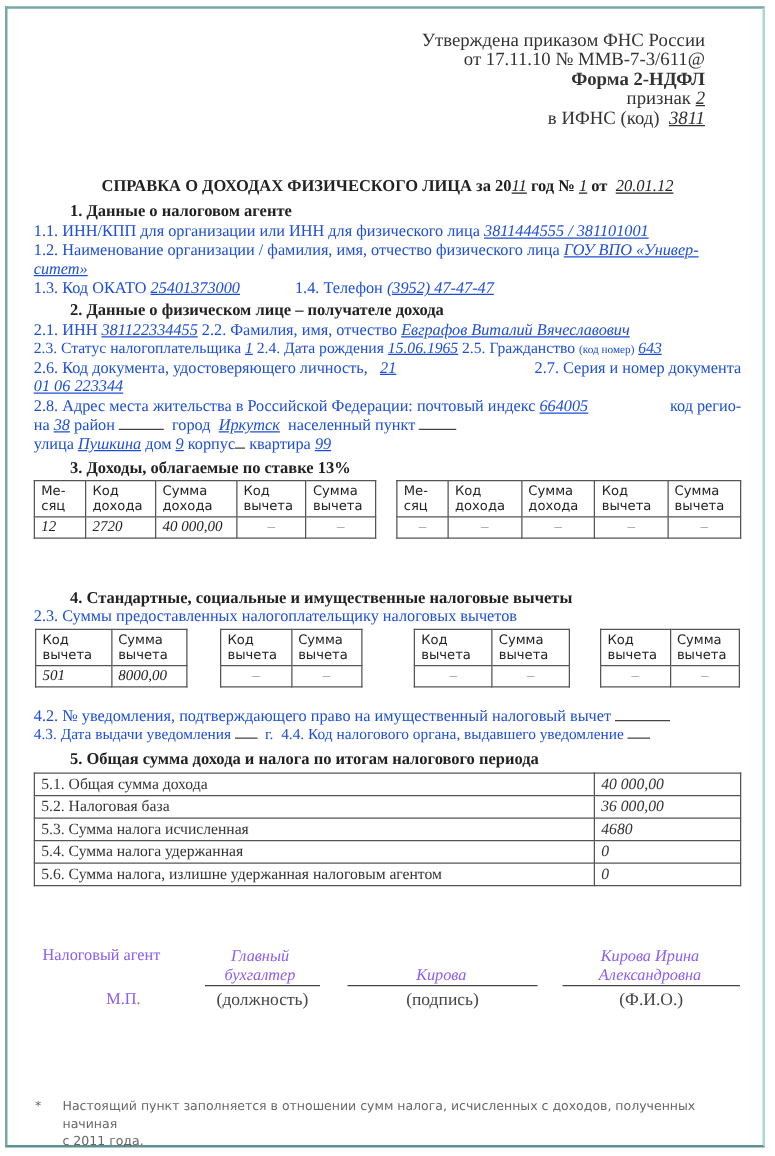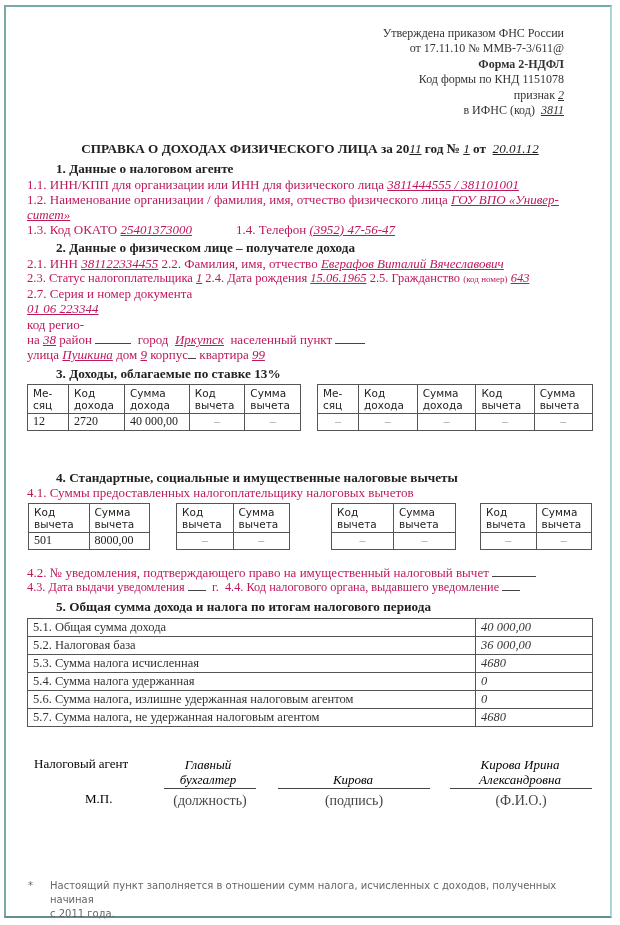--- a/index.html
+++ b/index.html
@@ -1,72 +1,73 @@
 <!DOCTYPE html>
 <html><head>
 <meta charset="utf-8">
 <style>
   html, body { margin:0; padding:0; background:#ffffff; }
   body { width:620px; height:925px; position:relative; overflow:hidden;
          font-family:"DejaVu Serif","Liberation Serif",serif; color:#2a2a2a; }
   .page { position:absolute; left:4px; top:5px; width:608px; height:913px;
           border:2px solid #7aa8a8; border-bottom-color:#5f9090; border-right-color:#a9d6d6; box-sizing:border-box; background:#fff; }
   .u { text-decoration:underline; font-style:italic; }
-  .hdr { position:absolute; right:56px; top:26px; text-align:right; font-family:"Liberation Serif",serif; font-size:12px; line-height:15.4px; color:#333; }
+  .hdr { position:absolute; right:56px; top:26px; text-align:right; font-family:"Liberation Serif",serif; font-size:15px; line-height:15.4px; color:#333; }
   .hdr b { font-weight:bold; }
   .title { position:absolute; left:0; width:620px; top:141px; text-align:center; font-family:"Liberation Serif",serif; font-weight:bold; font-size:13.2px; color:#222; }
   .title .u { font-weight:normal; }
-  .line { position:absolute; left:27px; width:566px; font-family:"Liberation Serif",serif; font-size:13px; line-height:15px; white-space:nowrap; color:#be185d; }
+  .line { position:absolute; left:27px; width:566px; font-family:"Liberation Serif",serif; font-size:13px; line-height:15px; white-space:nowrap; color:#1d4ed8; }
   .sec { font-weight:bold; font-size:13.2px; color:#222;margin-left:29px; }
   .just { display:flex; justify-content:space-between; }
   .blank { display:inline-block; border-bottom:1px solid #444; height:10px; vertical-align:baseline; }
   table { border-collapse:collapse; position:absolute; }
   .t3 td, .t4 td { border:1.5px solid #555; font-family:"DejaVu Sans",sans-serif; font-size:10.5px; line-height:12px; padding:2px 5px; vertical-align:top; font-weight:normal; color:#222; }
-  .t3 td.v, .t4 td.v { font-family:"Liberation Serif",serif; font-weight:normal; font-size:12px; height:14px; padding:1px 5px; }
+  .t3 td.v, .t4 td.v { font-family:"Liberation Serif",serif; font-style:italic; font-weight:normal; font-size:12px; height:14px; padding:1px 5px; }
   .t3 td.d, .t4 td.d { text-align:center; color:#999; font-weight:normal; }
   .t5 td { border:1.5px solid #555; font-family:"Liberation Serif",serif; font-size:12.5px; line-height:15px; padding:1px 5px; color:#333;margin-top:12px; }
   .t5 td.v { font-style:italic; }
-  .sig { position:absolute; font-family:"Liberation Serif",serif; font-size:13px; text-align:center; color:#000000; }
+  .sig { position:absolute; font-family:"Liberation Serif",serif; font-size:13px; text-align:center; color:#8b5cf6; }
   .sig i { font-style:italic; }
   .sigline { position:absolute; border-top:1.5px solid #444; height:0; }
   .cap { position:absolute; font-family:"Liberation Serif",serif; font-size:14px; text-align:center; color:#444; }
   .foot { position:absolute; font-family:"DejaVu Sans",sans-serif; font-size:10px; line-height:14px; color:#666; }
 </style>
 </head>
 <body>
 
 <div class="page"></div>
 
 <div class="hdr">
   <div>Утверждена приказом ФНС России</div>
   <div>от 17.11.10 № ММВ-7-3/611@</div>
   <div><b>Форма 2-НДФЛ</b></div>
-  <div>Код формы по КНД 1151078</div>
   <div><span>признак</span> <span class="u">2</span></div>
   <div><span>в ИФНС (код)</span>&nbsp; <span class="u">3811</span></div>
 </div>
 
 <div class="title">
   <span>СПРАВКА О ДОХОДАХ ФИЗИЧЕСКОГО ЛИЦА за 20</span><span class="u">11</span><span> год № </span><span class="u">1</span><span> от </span>&nbsp;<span class="u">20.01.12</span>
 </div>
 
 <div class="line sec" style="top:161px">1. Данные о налоговом агенте</div>
 <div class="line" style="top:177px"><span>1.1. ИНН/КПП для организации или ИНН для физического лица</span> <span class="u">3811444555 / 381101001</span></div>
 <div class="line" style="top:192px"><span>1.2. Наименование организации / фамилия, имя, отчество физического лица</span> <span class="u">ГОУ ВПО «Универ-</span></div>
 <div class="line" style="top:207px"><span class="u">ситет»</span></div>
-<div class="line" style="top:222px"><span>1.3. Код ОКАТО</span> <span class="u">25401373000</span><span style="display:inline-block;width:44px"></span><span>1.4. Телефон</span> <span class="u">(3952) 47-56-47</span></div>
+<div class="line" style="top:222px"><span>1.3. Код ОКАТО</span> <span class="u">25401373000</span><span style="display:inline-block;width:44px"></span><span>1.4. Телефон</span> <span class="u">(3952) 47-47-47</span></div>
 
 <div class="line sec" style="top:240px">2. Данные о физическом лице – получателе дохода</div>
 <div class="line" style="top:256px"><span>2.1. ИНН</span> <span class="u">381122334455</span> <span>2.2. Фамилия, имя, отчество</span> <span class="u">Евграфов Виталий Вячеславович</span></div>
 <div class="line" style="top:271px; font-size:12.5px"><span>2.3. Статус налогоплательщика</span> <span class="u">1</span> <span>2.4. Дата рождения</span> <span class="u">15.06.1965</span> <span>2.5. Гражданство</span> <span style="font-size:9px">(код номер)</span> <span class="u">643</span></div>
 <div class="line just" style="top:286px">
+    <span><span>2.6. Код документа, удостоверяющего личность,</span>&nbsp;&nbsp; <span class="u">21</span></span>
     <span>2.7. Серия и номер документа</span>
   </div>
 <div class="line" style="top:301px"><span class="u">01 06 223344</span></div>
 <div class="line just" style="top:317px">
+    <span><span>2.8. Адрес места жительства в Российской Федерации: почтовый индекс</span> <span class="u">664005</span></span>
     <span>код регио-</span>
   </div>
 <div class="line" style="top:332px"><span>на</span> <span class="u">38</span> <span>район</span> <span class="blank" style="width:36px"></span>&nbsp; <span>город</span>&nbsp; <span class="u">Иркутск</span>&nbsp; <span>населенный пункт</span> <span class="blank" style="width:30px"></span></div>
 <div class="line" style="top:347px"><span>улица</span> <span class="u">Пушкина</span> <span>дом</span> <span class="u">9</span> <span>корпус</span><span class="blank" style="width:8px"></span> <span>квартира</span> <span class="u">99</span></div>
 
 <div class="line sec" style="top:366px">3. Доходы, облагаемые по ставке 13%</div>
 
 <table class="t3" style="left:27px; top:384px; width:274px">
   <tbody>
       <tr>
@@ -99,21 +100,21 @@
     <td class="v d">–</td>
     <td class="v d">–</td>
     <td class="v d">–</td>
     <td class="v d">–</td>
     <td class="v d">–</td>
   </tr>
 </tbody>
   </table>
 
 <div class="line sec" style="top:470px">4. Стандартные, социальные и имущественные налоговые вычеты</div>
-<div class="line" style="top:485px">4.1. Суммы предоставленных налогоплательщику налоговых вычетов</div>
+<div class="line" style="top:485px">2.3. Суммы предоставленных налогоплательщику налоговых вычетов</div>
 
 <table class="t4" style="left:28px; top:503px; width:122px">
   <tbody>
       <tr>
         <td>Код<br>вычета</td>
         <td>Сумма<br>вычета</td>
       </tr>
   <tr>
         <td class="v">501</td>
         <td class="v">8000,00</td>
@@ -175,24 +176,20 @@
         <td>5.3. Сумма налога исчисленная</td>
         <td class="v">4680</td>
       </tr>
   <tr>
         <td>5.4. Сумма налога удержанная</td>
         <td class="v">0</td>
       </tr>
   <tr>
         <td>5.6. Сумма налога, излишне удержанная налоговым агентом</td>
         <td class="v">0</td>
-      </tr>
-  <tr>
-        <td>5.7. Сумма налога, не удержанная налоговым агентом</td>
-        <td class="v">4680</td>
       </tr>
 </tbody>
   </table>
 
 <div class="sig" style="left:34px; top:756px">Налоговый агент</div>
 <div class="sig" style="left:85px; top:791px">М.П.</div>
 <div class="sig" style="left:163px; top:757px; width:90px; line-height:15px"><i>Главный</i><br><i>бухгалтер</i></div>
 <div class="sig" style="left:278px; top:772px; width:150px"><i>Кирова</i></div>
 <div class="sig" style="left:450px; top:757px; width:140px; line-height:15px"><i>Кирова Ирина</i><br><i>Александровна</i></div>
 <div class="sigline" style="left:164px; top:788px; width:92px"></div>

